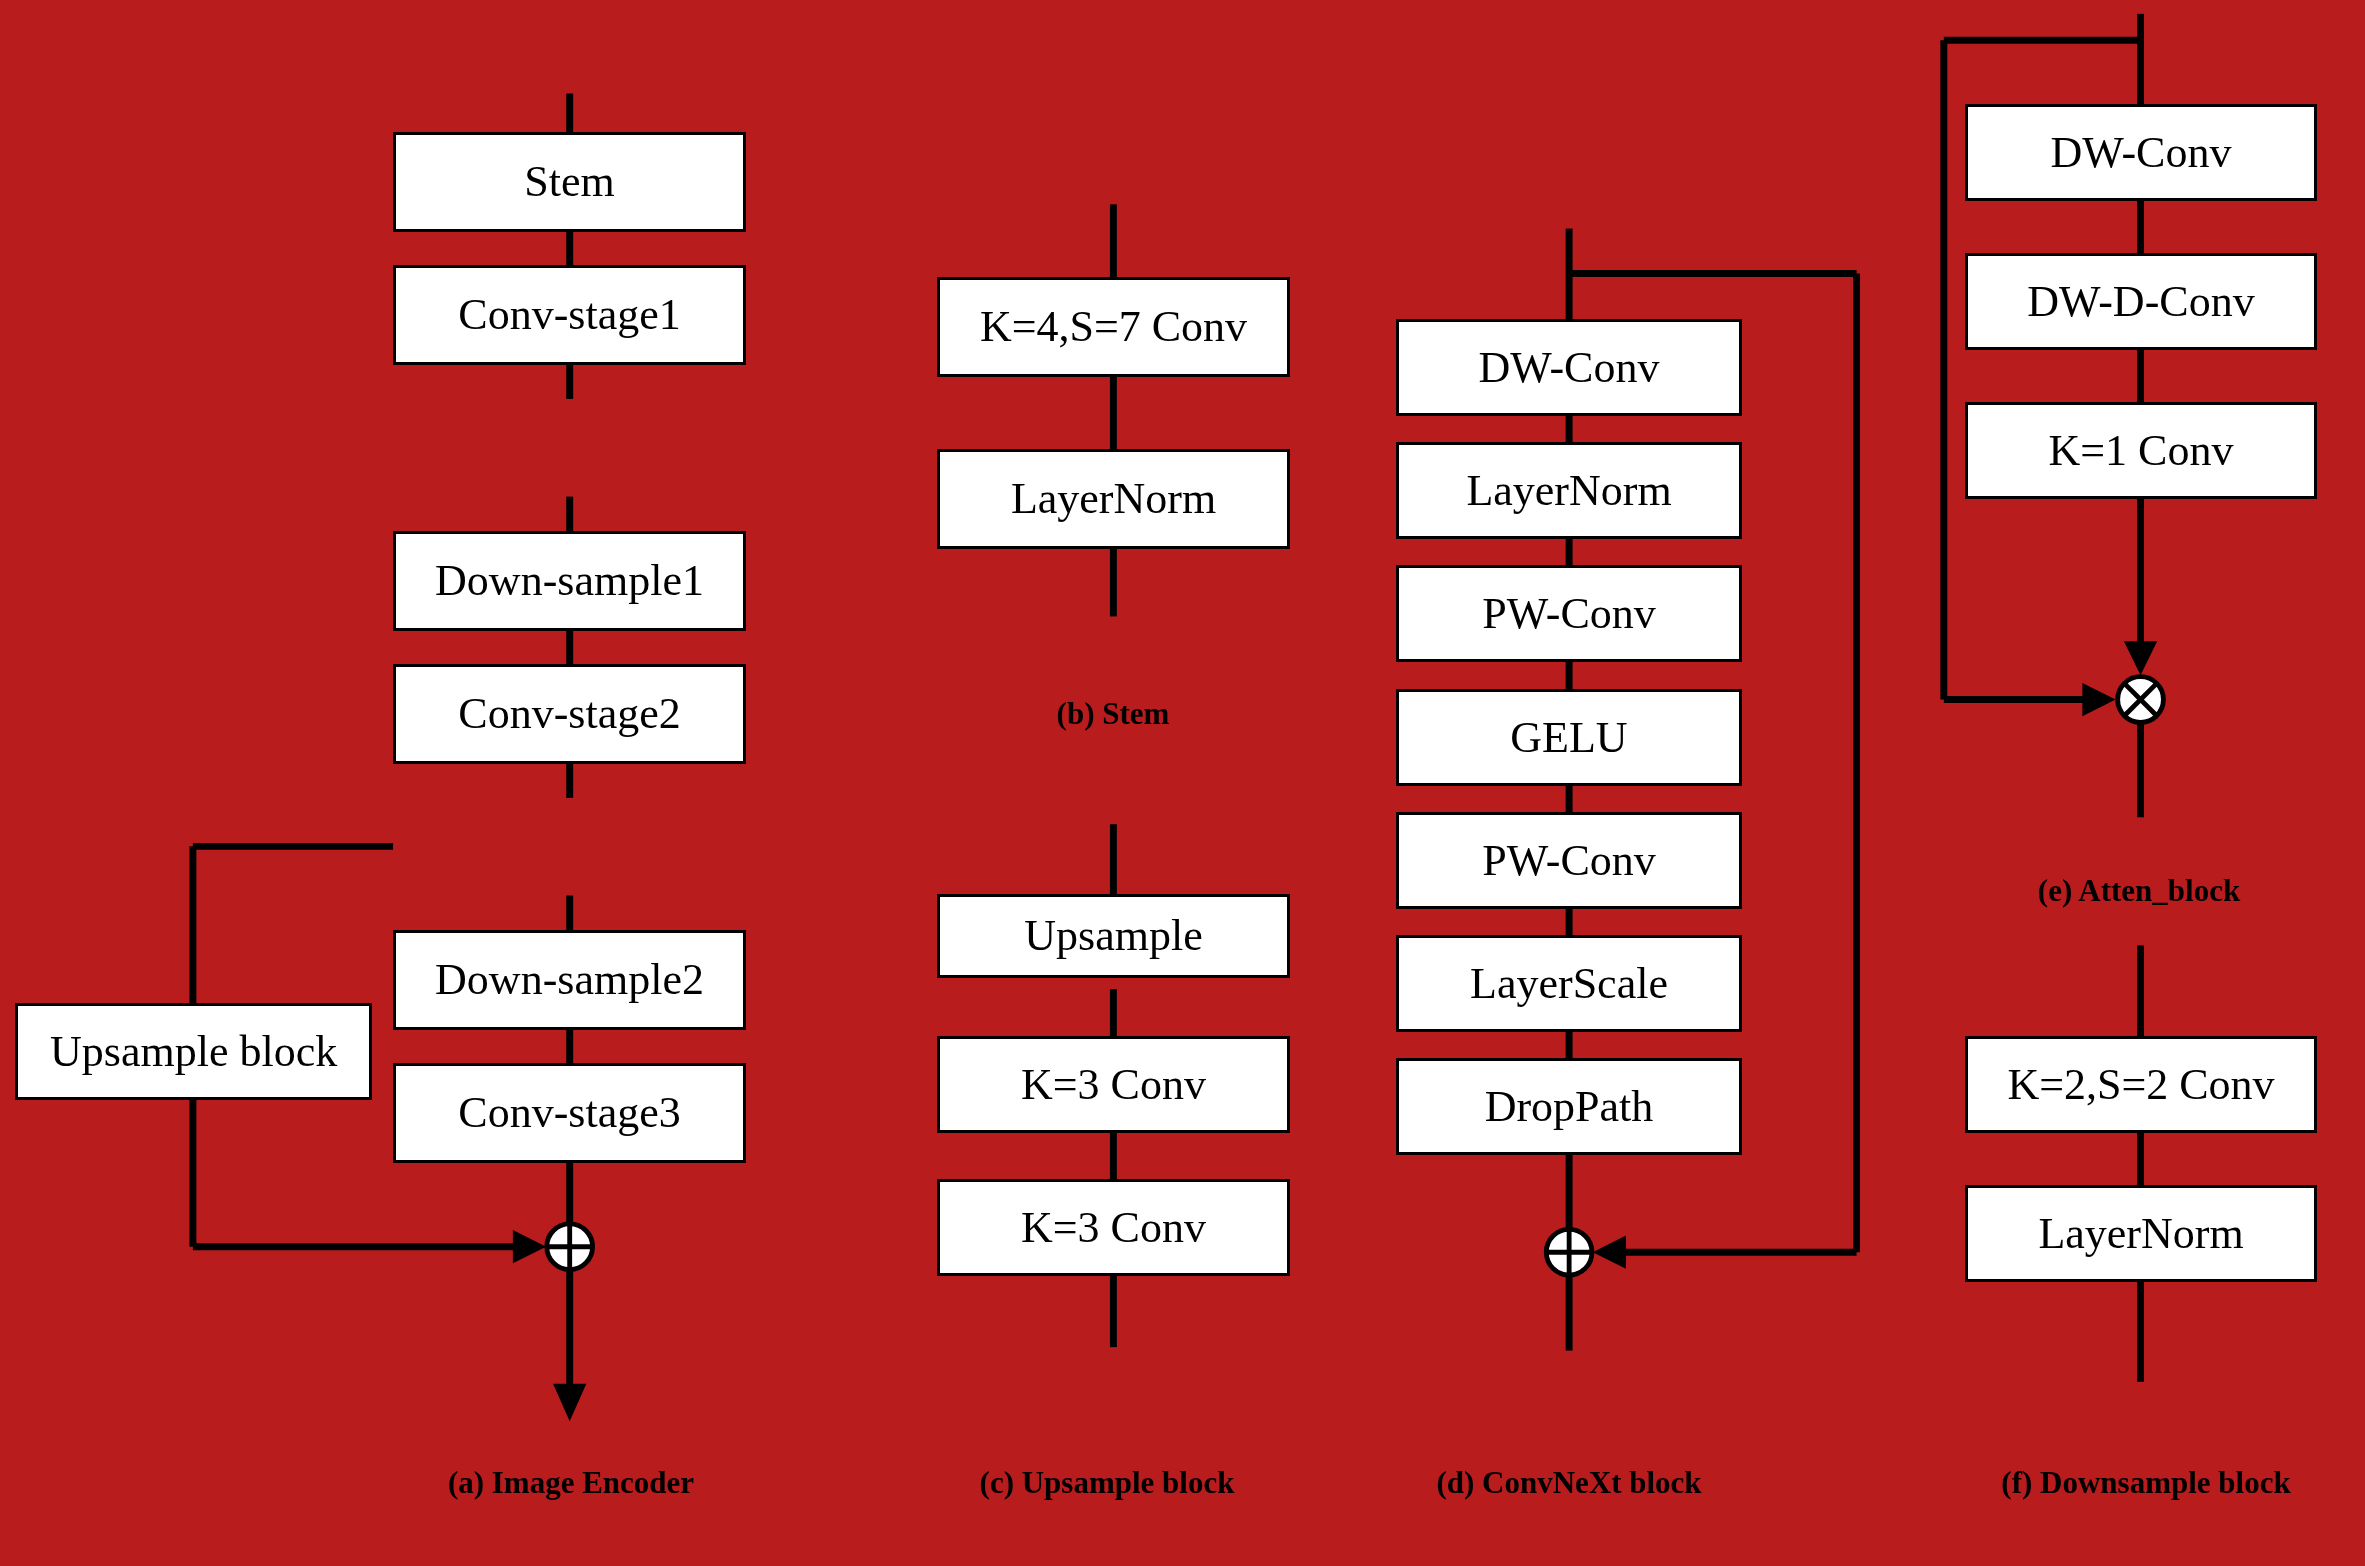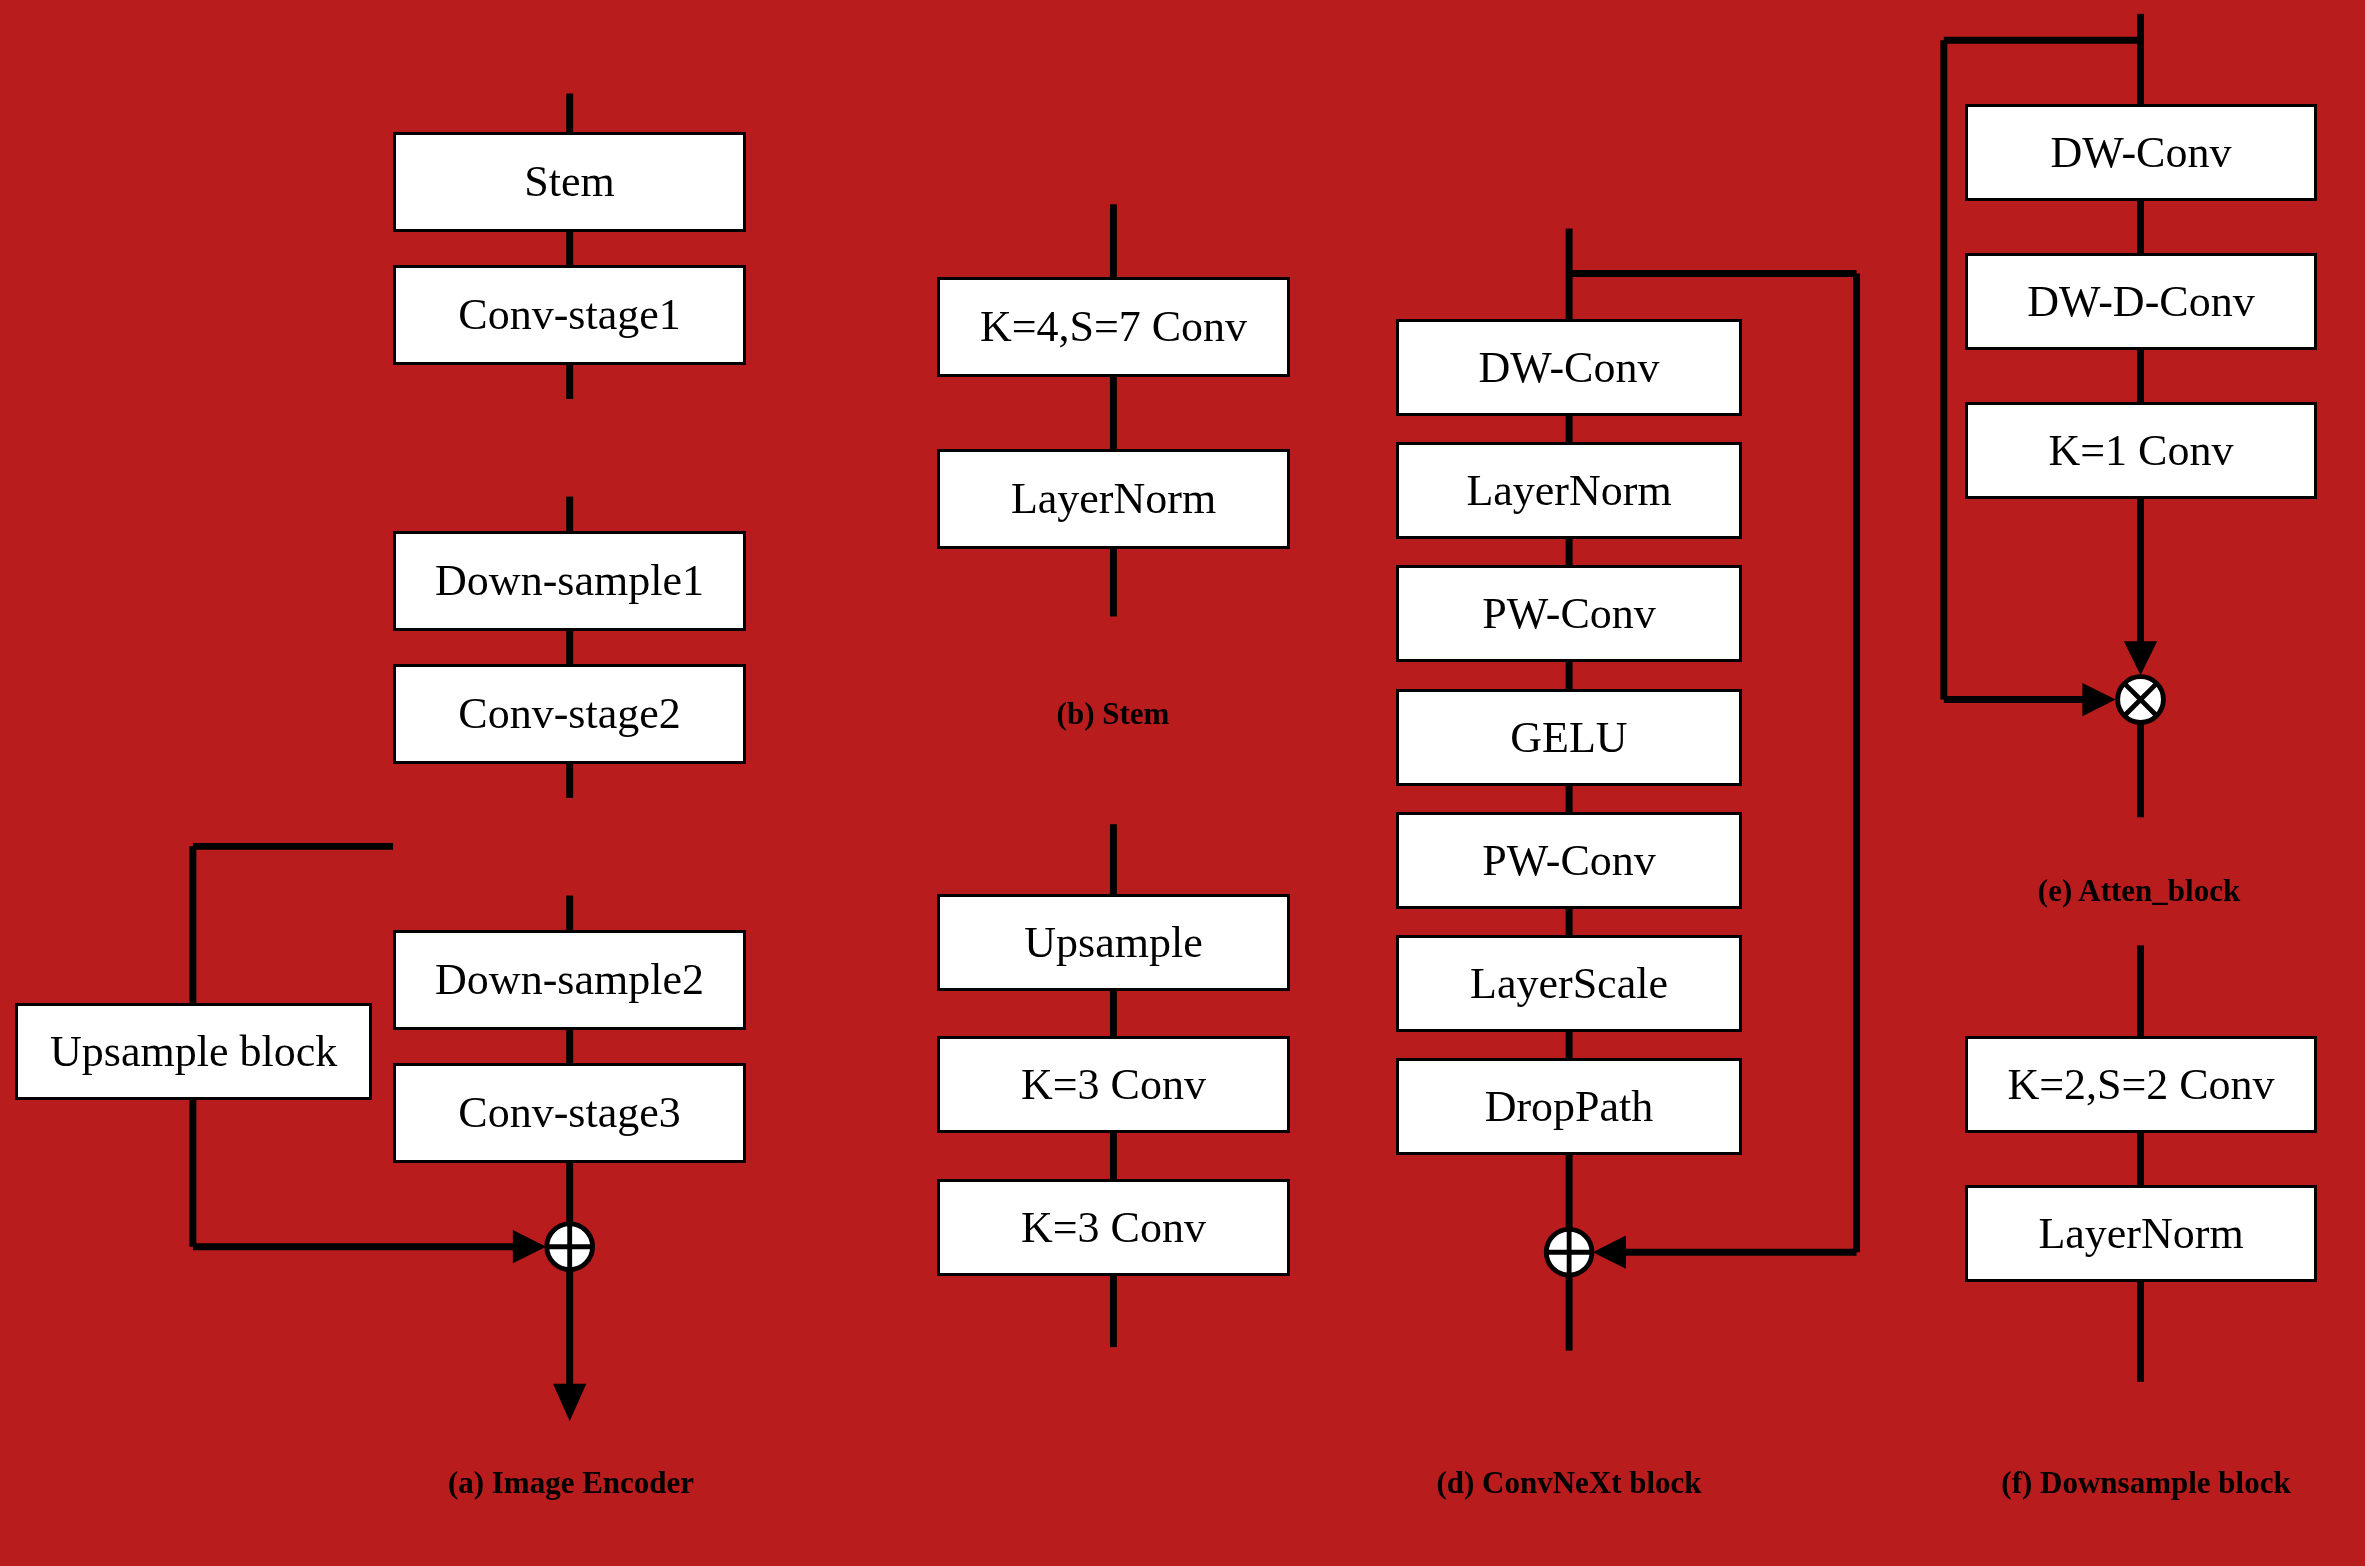--- a/index.html
+++ b/index.html
@@ -131,39 +131,40 @@
   <div class="box" style="left:393px;top:265px;width:353px;height:100px">Conv-stage1</div>
   <div class="box" style="left:393px;top:531px;width:353px;height:100px">Down-sample1</div>
   <div class="box" style="left:393px;top:664px;width:353px;height:100px">Conv-stage2</div>
   <div class="box" style="left:393px;top:930px;width:353px;height:100px">Down-sample2</div>
   <div class="box" style="left:393px;top:1063px;width:353px;height:100px">Conv-stage3</div>
   <div class="box" style="left:15.2px;top:1003px;width:357px;height:97px">Upsample block</div>
 
   <div class="box" style="left:937px;top:277px;width:353px;height:100px">K=4,S=7 Conv</div>
   <div class="box" style="left:937px;top:449px;width:353px;height:100px">LayerNorm</div>
 
-  <div class="box" style="left:937px;top:894px;width:353px;height:97px">Upsample</div>
+  <div class="box" style="left:937px;top:894px;width:353px;height:84px">Upsample</div>
   <div class="box" style="left:937px;top:1036px;width:353px;height:97px">K=3 Conv</div>
   <div class="box" style="left:937px;top:1179px;width:353px;height:97px">K=3 Conv</div>
 
   <div class="box" style="left:1396px;top:319px;width:346px;height:97px">DW-Conv</div>
   <div class="box" style="left:1396px;top:442px;width:346px;height:97px">LayerNorm</div>
   <div class="box" style="left:1396px;top:565px;width:346px;height:97px">PW-Conv</div>
   <div class="box" style="left:1396px;top:689px;width:346px;height:97px">GELU</div>
   <div class="box" style="left:1396px;top:812px;width:346px;height:97px">PW-Conv</div>
   <div class="box" style="left:1396px;top:935px;width:346px;height:97px">LayerScale</div>
   <div class="box" style="left:1396px;top:1058px;width:346px;height:97px">DropPath</div>
 
   <div class="box" style="left:1965px;top:104px;width:352px;height:97px">DW-Conv</div>
   <div class="box" style="left:1965px;top:253px;width:352px;height:97px">DW-D-Conv</div>
   <div class="box" style="left:1965px;top:402px;width:352px;height:97px">K=1 Conv</div>
 
   <div class="box" style="left:1965px;top:1036px;width:352px;height:97px">K=2,S=2 Conv</div>
   <div class="box" style="left:1965px;top:1185px;width:352px;height:97px">LayerNorm</div>
 
   <div class="caption" style="left:571px;top:1482px">(a) Image Encoder</div>
   <div class="caption" style="left:1113px;top:713px">(b) Stem</div>
+  <div class="caption" style="left:1107px;top:1482px">(c) Upsample block</div>
   <div class="caption" style="left:1569px;top:1482px">(d) ConvNeXt block</div>
   <div class="caption" style="left:2139px;top:890px">(e) Atten_block</div>
   <div class="caption" style="left:2146px;top:1482px">(f) Downsample block</div>
 
 </div>
 
 
 </body></html>

